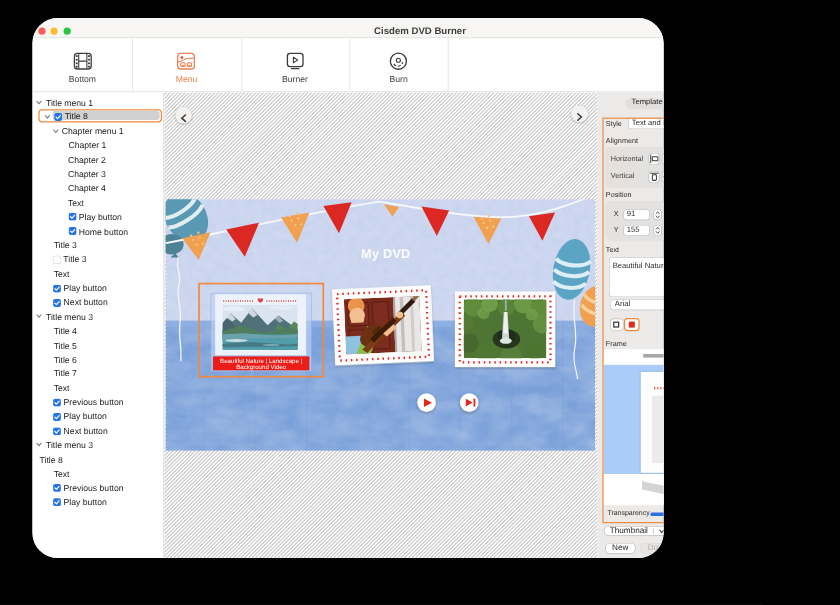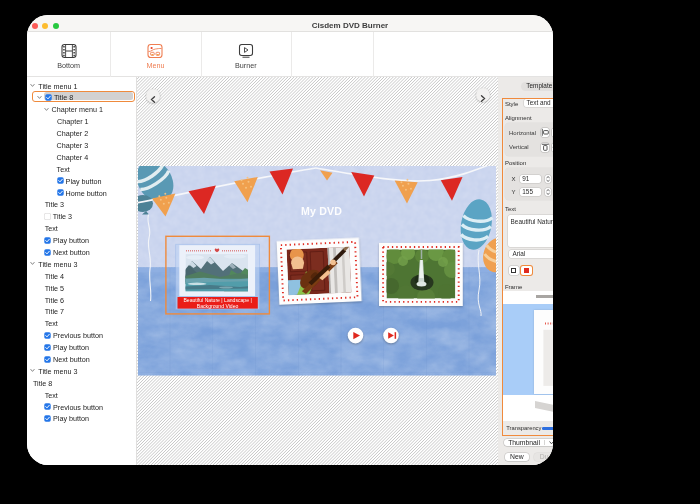--- a/index.html
+++ b/index.html
@@ -103,20 +103,28 @@
       </svg>
       <div class="lbl" style="color:#ef7e52">Menu</div>
     </div>
     <div class="tcell" style="left:173.6px;width:90.4px">
       <svg width="16" height="16" viewBox="0 0 16 16">
         <rect x="1.5" y="1.5" width="13" height="11" rx="2.2" fill="none" stroke="#3c3c3c" stroke-width="1.1"></rect>
         <path d="M6.5 4.6 L10 7 L6.5 9.4 Z" fill="none" stroke="#3c3c3c" stroke-width="0.9" stroke-linejoin="round"></path>
         <line x1="4.5" y1="14.2" x2="11.5" y2="14.2" stroke="#3c3c3c" stroke-width="1"></line>
       </svg>
       <div class="lbl">Burner</div>
+    </div>
+    <div class="tcell" style="left:264px;width:82.4px">
+      <svg width="16" height="16" viewBox="0 0 16 16">
+        <circle cx="8" cy="8" r="6.7" fill="none" stroke="#3c3c3c" stroke-width="1.1"></circle>
+        <circle cx="8" cy="7.2" r="1.7" fill="none" stroke="#3c3c3c" stroke-width="0.9"></circle>
+        <path d="M4.2 10.2 C5.2 12 7 12.6 8.6 12 C10.2 11.4 11.2 10.4 11.6 8.8" fill="none" stroke="#3c3c3c" stroke-width="1" stroke-dasharray="2.6 1.4"></path>
+      </svg>
+      <div class="lbl">Burn</div>
     </div>
   </div>
 
   <div id="sidebar">
     <div id="selbox">
         <div class="inner"></div>
       </div>
     <div id="tree">
       <div class="row">
           <svg class="chev" style="left:3px" width="5" height="5" viewBox="0 0 5 5">

